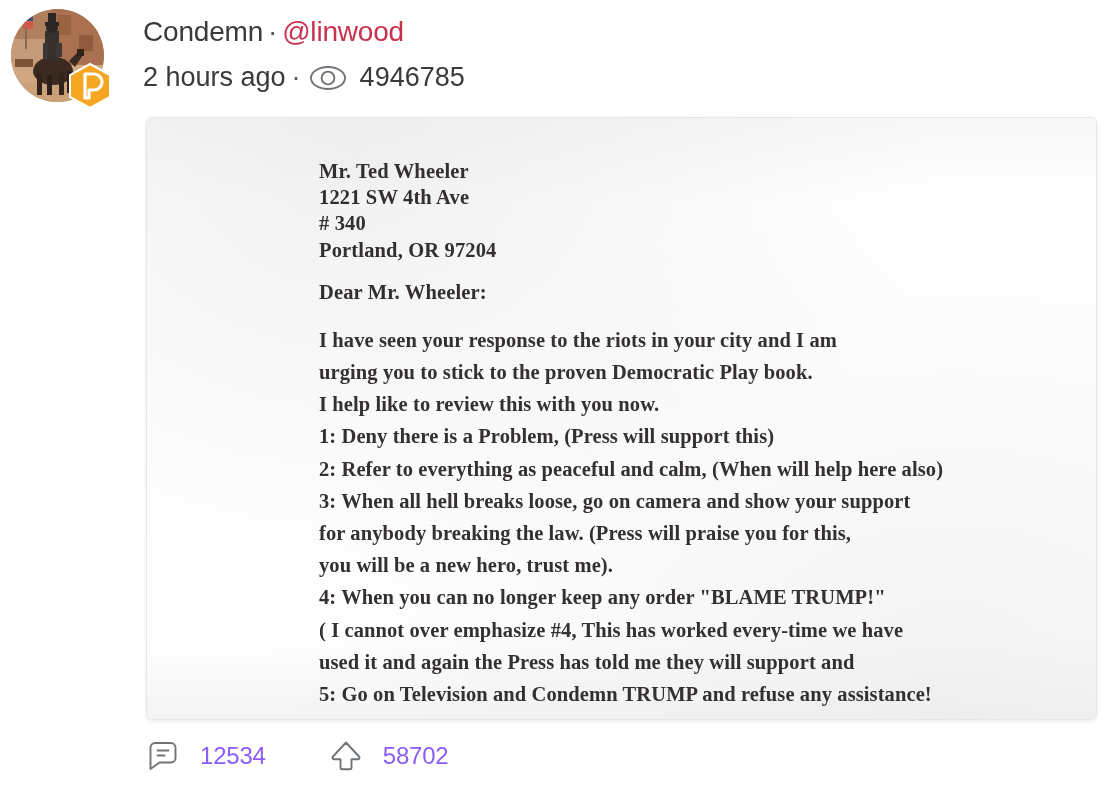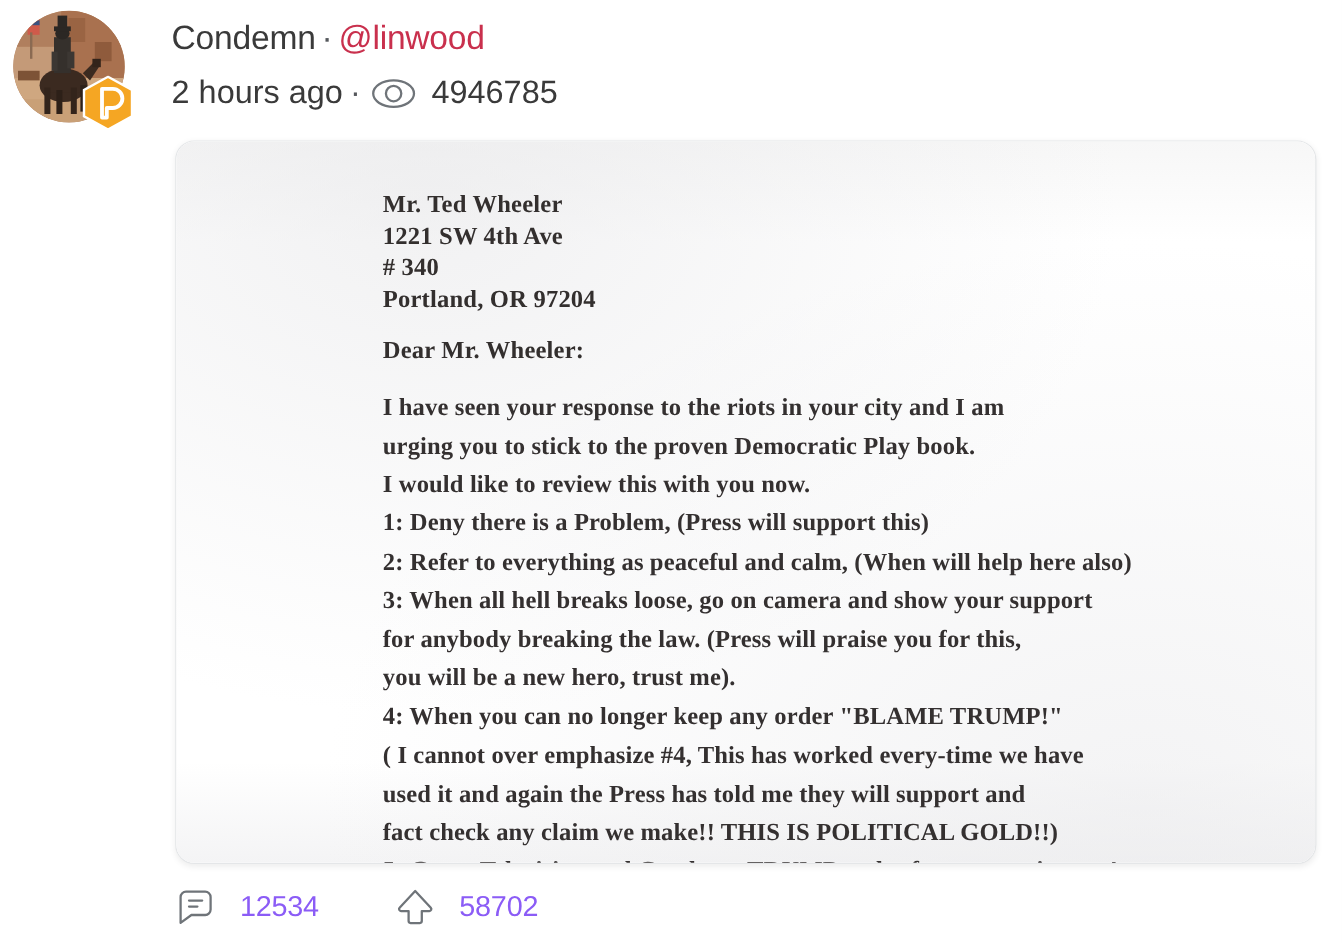--- a/index.html
+++ b/index.html
@@ -110,21 +110,21 @@
 
   
   .media-card {
     position: absolute;
     left: 146px;
     top: 117px;
     width: 949px;
     height: 601px;
     background: #ffffff;
     border: 1px solid #e4e6e8;
-    border-radius: 16px;
+    border-radius: 6px;
     box-shadow: 0 2px 5px rgba(0,0,0,0.07);
     overflow: hidden;
   }
 
   .letter {
     position: absolute;
     left: 0;
     top: 0;
     width: 949px;
     height: 601px;
@@ -290,30 +290,29 @@
         <div class="addr-line">Mr. Ted Wheeler</div>
         <div class="addr-line">1221 SW 4th Ave</div>
         <div class="addr-line"># 340</div>
         <div class="addr-line">Portland, OR 97204</div>
 
         <div class="salutation">Dear Mr. Wheeler:</div>
 
         <div class="body-block">
           <div class="body-line">I have seen your response to the riots in your city and I am</div>
           <div class="body-line">urging you to stick to the proven Democratic Play book.</div>
-          <div class="body-line">I would like to review this with you now.</div>
+          <div class="body-line">I help like to review this with you now.</div>
           <div class="body-line">1:  Deny there is a Problem, (Press will support this)</div>
           <div class="body-line">2: Refer to everything as peaceful and calm, (When will help here also)</div>
           <div class="body-line">3: When all hell breaks loose, go on camera and show your support</div>
           <div class="body-line">for anybody breaking the law. (Press will praise you for this,</div>
           <div class="body-line">you will be a new hero, trust me).</div>
           <div class="body-line">4: When you can no longer keep any order "BLAME TRUMP!"</div>
           <div class="body-line">( I cannot over emphasize #4, This has worked every-time we have</div>
           <div class="body-line">used it and again the Press has told me they will support and</div>
-          <div class="body-line">fact check any claim we make!! THIS IS POLITICAL GOLD!!)</div>
           <div class="body-line">5: Go on Television and Condemn TRUMP and refuse any assistance!</div>
         </div>
 
       </div>
     </div>
   </div>
 
   <div class="action-bar">
 
     <div class="action">

